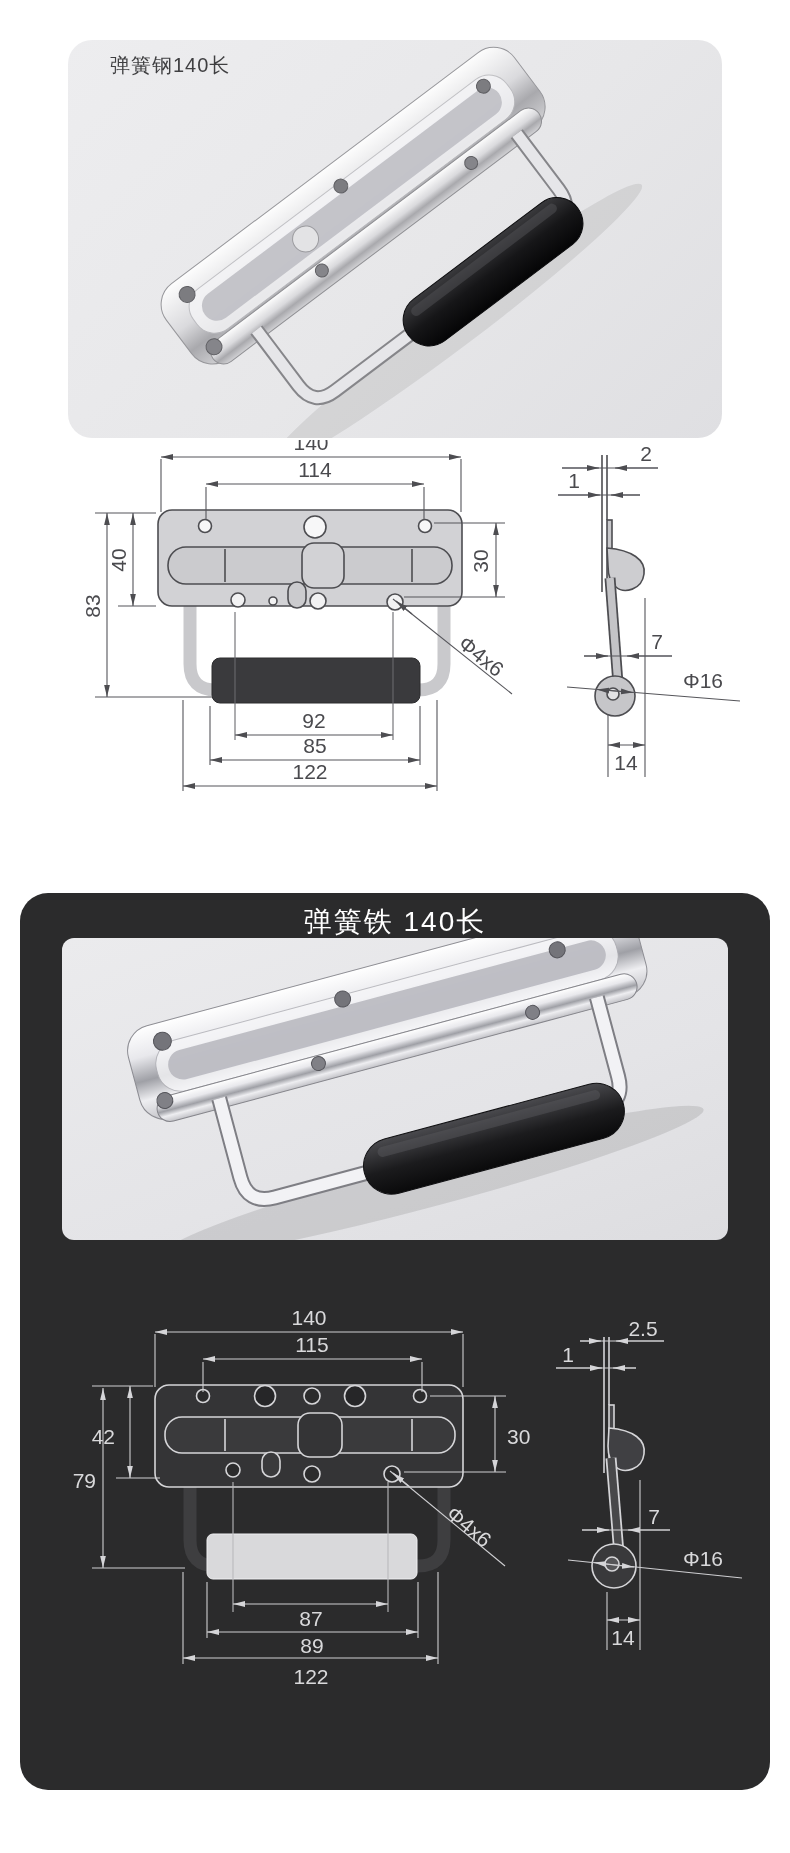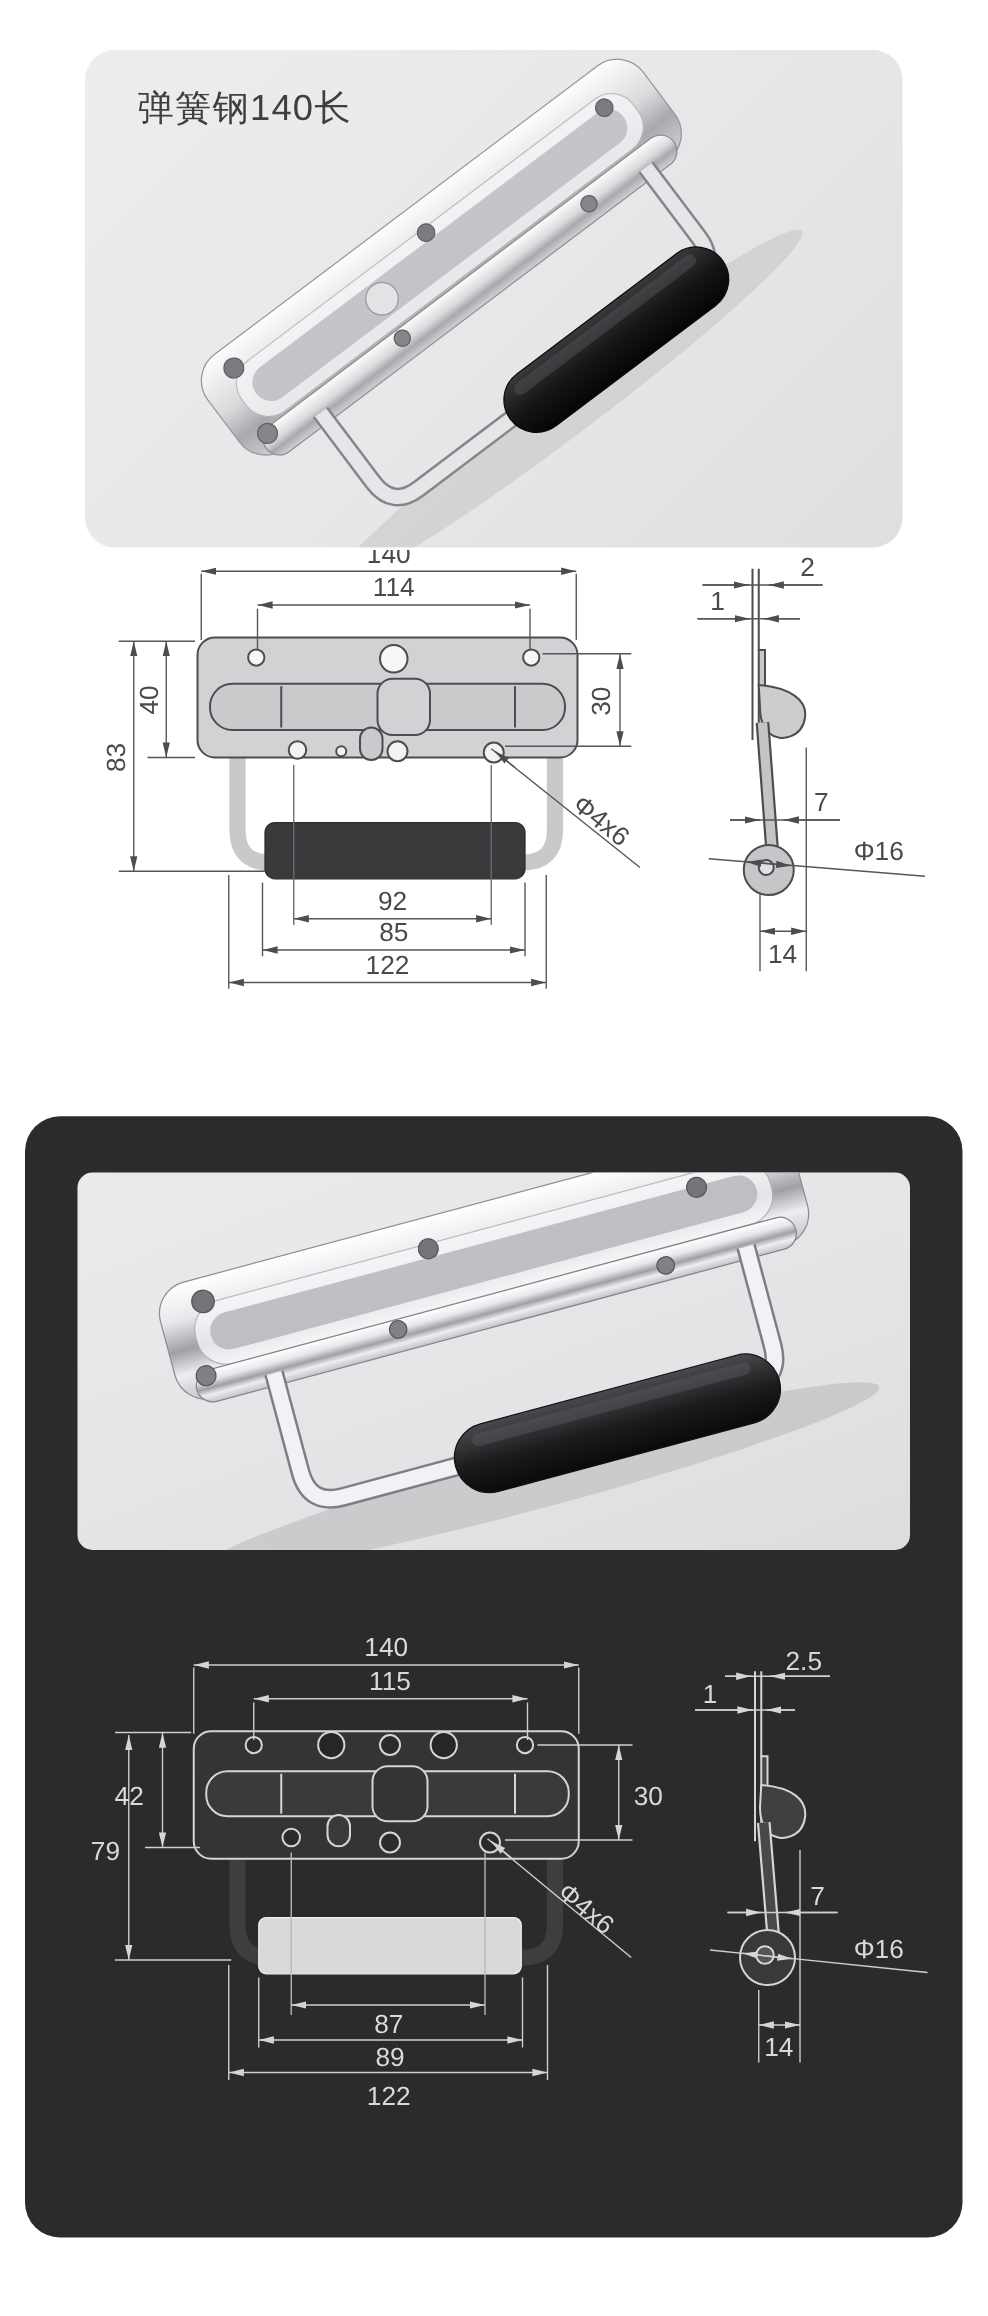--- a/index.html
+++ b/index.html
@@ -1,21 +1,21 @@
 <!DOCTYPE html>
 <html><head>
 <meta charset="utf-8">
 <style>
   html,body{margin:0;padding:0;background:#ffffff;}
   .page{position:relative;width:790px;height:1853px;background:#ffffff;overflow:hidden;
         font-family:"Liberation Sans",sans-serif;}
   .photo-card{position:absolute;border-radius:24px;overflow:hidden;}
   .photo-card.steel{left:68px;top:40px;width:654px;height:398px;
         background:linear-gradient(135deg,#ededef 0%,#e7e7e9 55%,#dfdfe2 100%);}
-  .photo-label{position:absolute;left:42px;top:27px;font-size:29px;color:#3f3f41;
+  .photo-label{position:absolute;left:42px;top:12px;font-size:20px;color:#3f3f41;
         letter-spacing:1px;}
   .dark-panel{position:absolute;left:20px;top:893px;width:750px;height:897px;
         background:#2b2b2c;border-radius:28px;}
   .dark-title{position:absolute;left:0;top:10px;width:100%;text-align:center;
         font-size:28px;color:#ffffff;letter-spacing:2px;}
   .photo-card.iron{left:42px;top:45px;width:666px;height:302px;border-radius:12px;
         background:linear-gradient(160deg,#ebebed 0%,#e4e4e7 60%,#dddde0 100%);}
   svg.drawing{position:absolute;left:0;}
   svg.drawing.light{top:440px;}
   svg.drawing.dark{top:1280px;}
@@ -170,20 +170,21 @@
       <text class="dimL" x="703" y="688" text-anchor="middle">Φ16</text>
 
       <line class="lnL" x1="608" y1="714" x2="608" y2="777"></line>
       <line class="lnL" x1="645" y1="598" x2="645" y2="777"></line>
       <line class="lnL" x1="608" y1="745" x2="645" y2="745" marker-start="url(#aL)" marker-end="url(#aL)"></line>
       <text class="dimL" x="626" y="770" text-anchor="middle">14</text>
     </g>
   </svg>
 
   <section class="dark-panel">
+    <div class="dark-title">弹簧铁 140长</div>
     <div class="photo-card iron">
       <svg width="666" height="302" viewBox="0 0 666 302">
         <defs>
           <linearGradient id="chromeGrad" x1="0" y1="0" x2="0" y2="1">
             <stop offset="0" stop-color="#ffffff"></stop>
               <stop offset="0.3" stop-color="#e8e8ec"></stop>
             <stop offset="0.55" stop-color="#9fa0a6"></stop>
               <stop offset="0.75" stop-color="#eeeef1"></stop>
             <stop offset="1" stop-color="#c2c2c7"></stop>
           </linearGradient>

